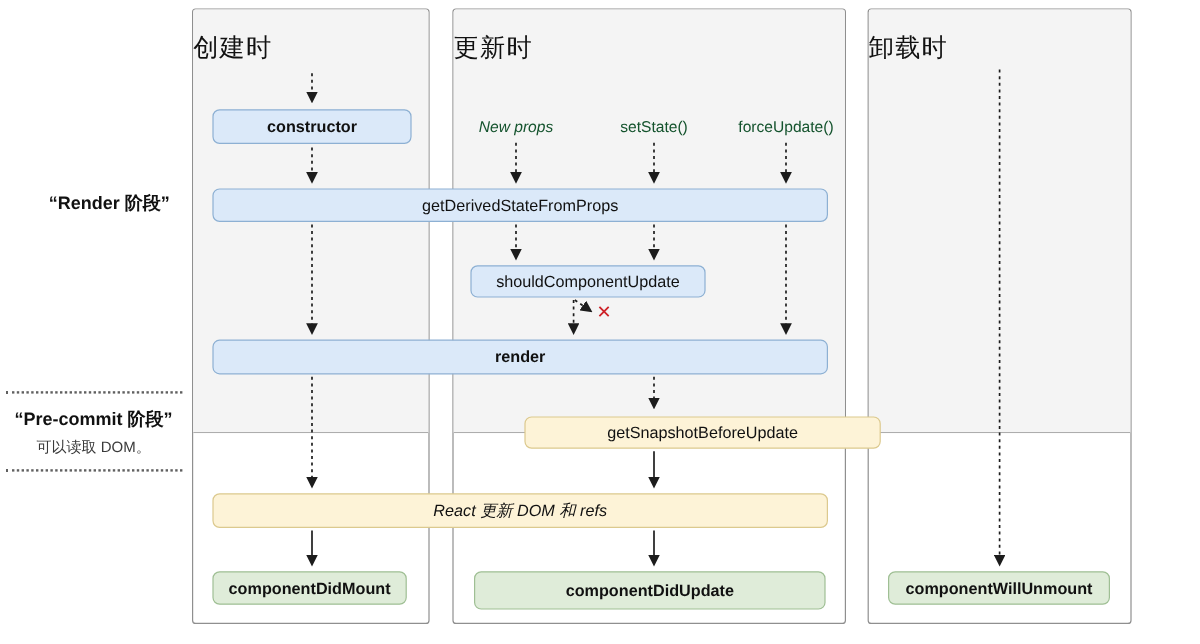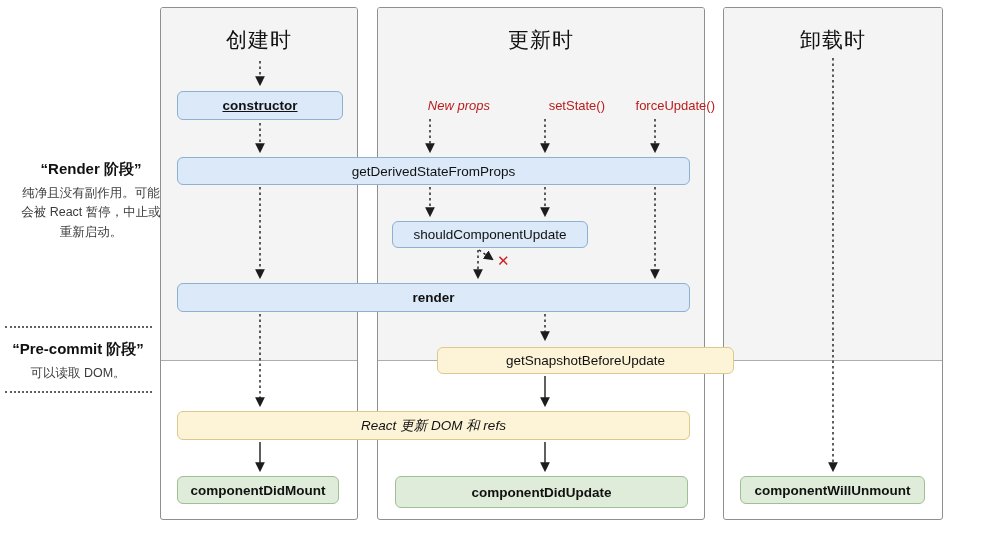--- a/index.html
+++ b/index.html
@@ -9,23 +9,23 @@
     background:#fff;
   }
   
   .phase{position:absolute;left:4px;width:148px;text-align:center;}
   .phase-title{font-size:15px;font-weight:bold;color:#111;margin-bottom:5px;}
   .phase-desc{font-size:12.5px;line-height:1.55;color:#3a3a3a;}
   .dotted-sep{position:absolute;left:5px;width:147px;height:0;border-top:2px dotted #606060;}
   
   .panel{position:absolute;top:7px;height:513px;background:#fff;border:1px solid #8f8f8f;border-radius:3px;box-sizing:border-box;}
   .panel-gray{position:absolute;left:0;top:0;right:0;height:352px;background:#f4f4f4;border-bottom:1px solid #adadad;border-radius:2px 2px 0 0;}
-  .panel-title{position:absolute;top:18px;left:0;right:0;text-align:center;font-size:21px;color:#111;letter-spacing:1px;font-family:Liberation Serif, serif;}
+  .panel-title{position:absolute;top:18px;left:0;right:0;font-size:21px;color:#111;letter-spacing:1px;font-family:Liberation Serif, serif;}
   
-  .trigger{position:absolute;top:98px;width:120px;text-align:right;font-size:13px;color:#b91c1c;}
+  .trigger{position:absolute;top:98px;width:120px;text-align:center;font-size:13px;color:#14532d;}
   .trigger.italic{font-style:italic;}
   
   .box{
     position:absolute;display:flex;align-items:center;justify-content:center;
     border-radius:6px;font-size:13.5px;box-sizing:border-box;color:#111;
     border:1px solid;cursor:pointer;
   }
   .box.blue{background:#dbe9f9;border-color:#8db0d3;}
   .box.yellow{background:#fdf3d7;border-color:#dcc98e;}
   .box.green{background:#dfecd9;border-color:#9fbf94;}
@@ -38,21 +38,20 @@
   .arr{stroke:#1c1c1c;stroke-width:1.4;fill:none;}
   .arr.dotted{stroke-dasharray:2.5 3;}
 </style>
 </head>
 <body>
 
 <div class="stage">
 
   <div class="phase" style="top:160px;margin-left:13px;">
     <div class="phase-title">“Render 阶段”</div>
-    <div class="phase-desc">纯净且没有副作用。可能会被 React 暂停，中止或重新启动。</div>
   </div>
   <div class="dotted-sep" style="top:326px;"></div>
   <div class="phase" style="top:340px;">
     <div class="phase-title">“Pre-commit 阶段”</div>
     <div class="phase-desc">可以读取 DOM。</div>
   </div>
   <div class="dotted-sep" style="top:391px;"></div>
 
   <div class="panel" style="left:160px;width:198px;">
     <div class="panel-gray"></div>
@@ -98,21 +97,21 @@
 
     <line class="arr dotted" x1="545" y1="314" x2="545" y2="339" marker-end="url(#ah)"></line>
     <line class="arr" x1="545" y1="376" x2="545" y2="405" marker-end="url(#ah)"></line>
     <line class="arr" x1="545" y1="442" x2="545" y2="470" marker-end="url(#ah)"></line>
 
     <line class="arr dotted" x1="833" y1="58" x2="833" y2="470" marker-end="url(#ah)"></line>
   </svg>
 
   <div class="red-x">✕</div>
 
-  <div class="box blue bold" style="left:177px;top:91px;width:166px;height:29px;text-decoration:underline;">constructor</div>
+  <div class="box blue bold" style="left:177px;top:91px;width:166px;height:29px;">constructor</div>
   <div class="box blue" style="left:177px;top:157px;width:513px;height:28px;">getDerivedStateFromProps</div>
   <div class="box blue" style="left:392px;top:221px;width:196px;height:27px;">shouldComponentUpdate</div>
   <div class="box blue bold" style="left:177px;top:283px;width:513px;height:29px;">render</div>
   <div class="box yellow" style="left:393px;top:347px;width:297px;height:27px;margin-left:44px;">getSnapshotBeforeUpdate</div>
   <div class="box yellow italic" style="left:177px;top:411px;width:513px;height:29px;">React 更新 DOM 和 refs</div>
   <div class="box green bold" style="left:177px;top:476px;width:162px;height:28px;">componentDidMount</div>
   <div class="box green bold" style="left:395px;top:476px;width:293px;height:32px;">componentDidUpdate</div>
   <div class="box green bold" style="left:740px;top:476px;width:185px;height:28px;">componentWillUnmount</div>
 
 </div>

